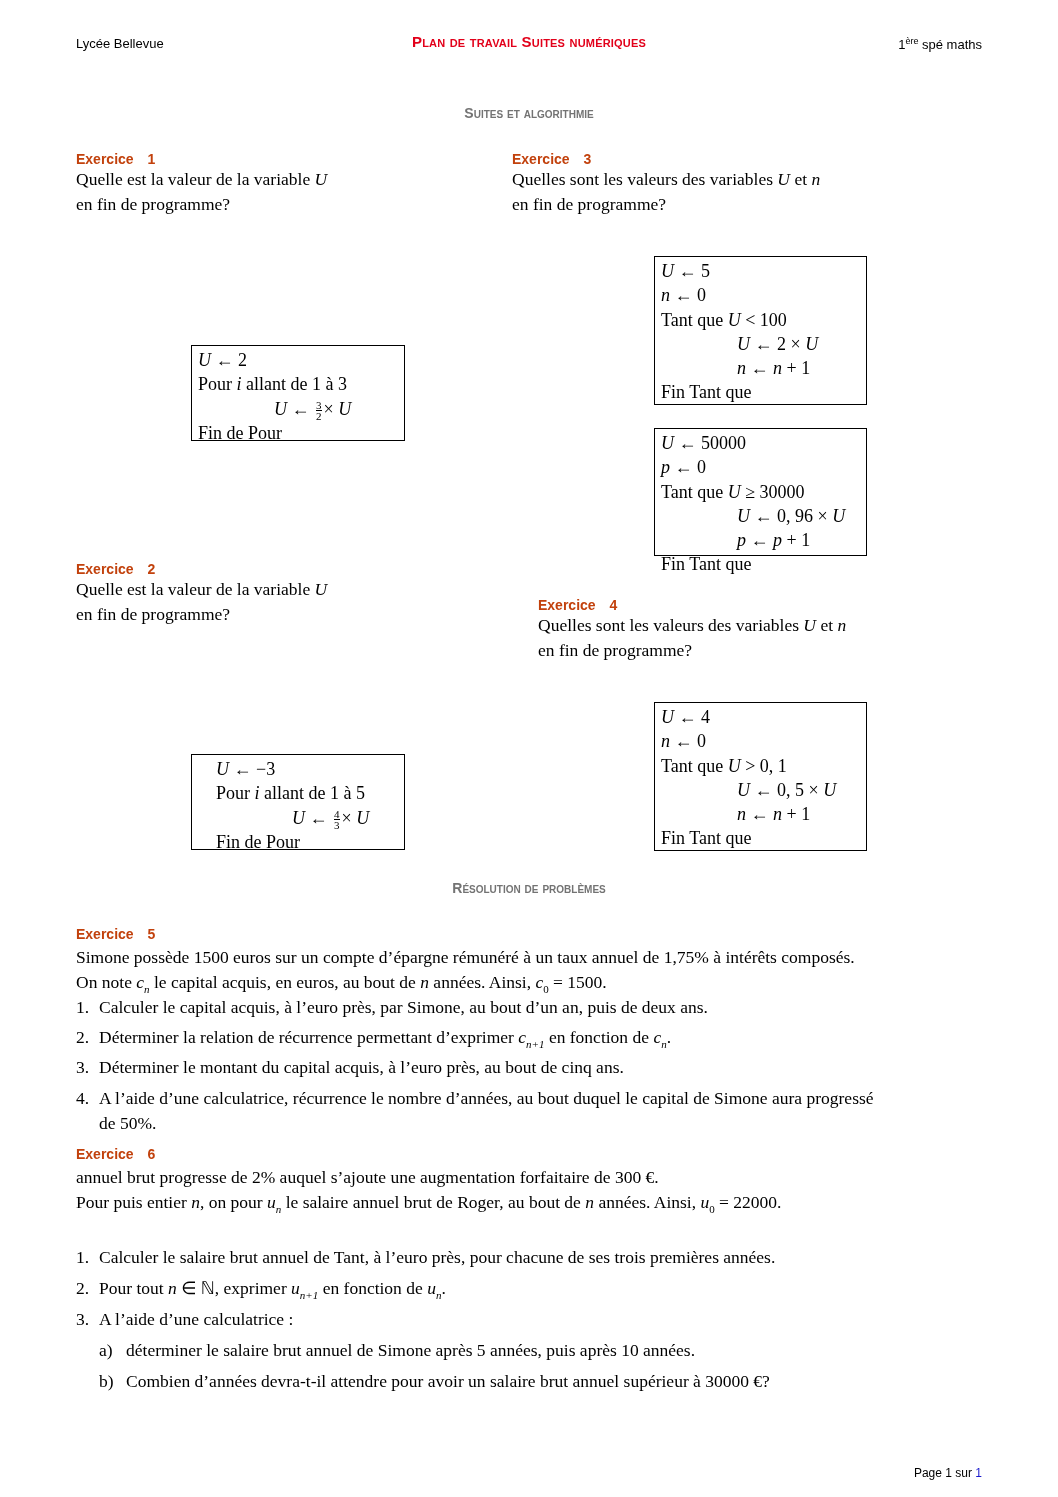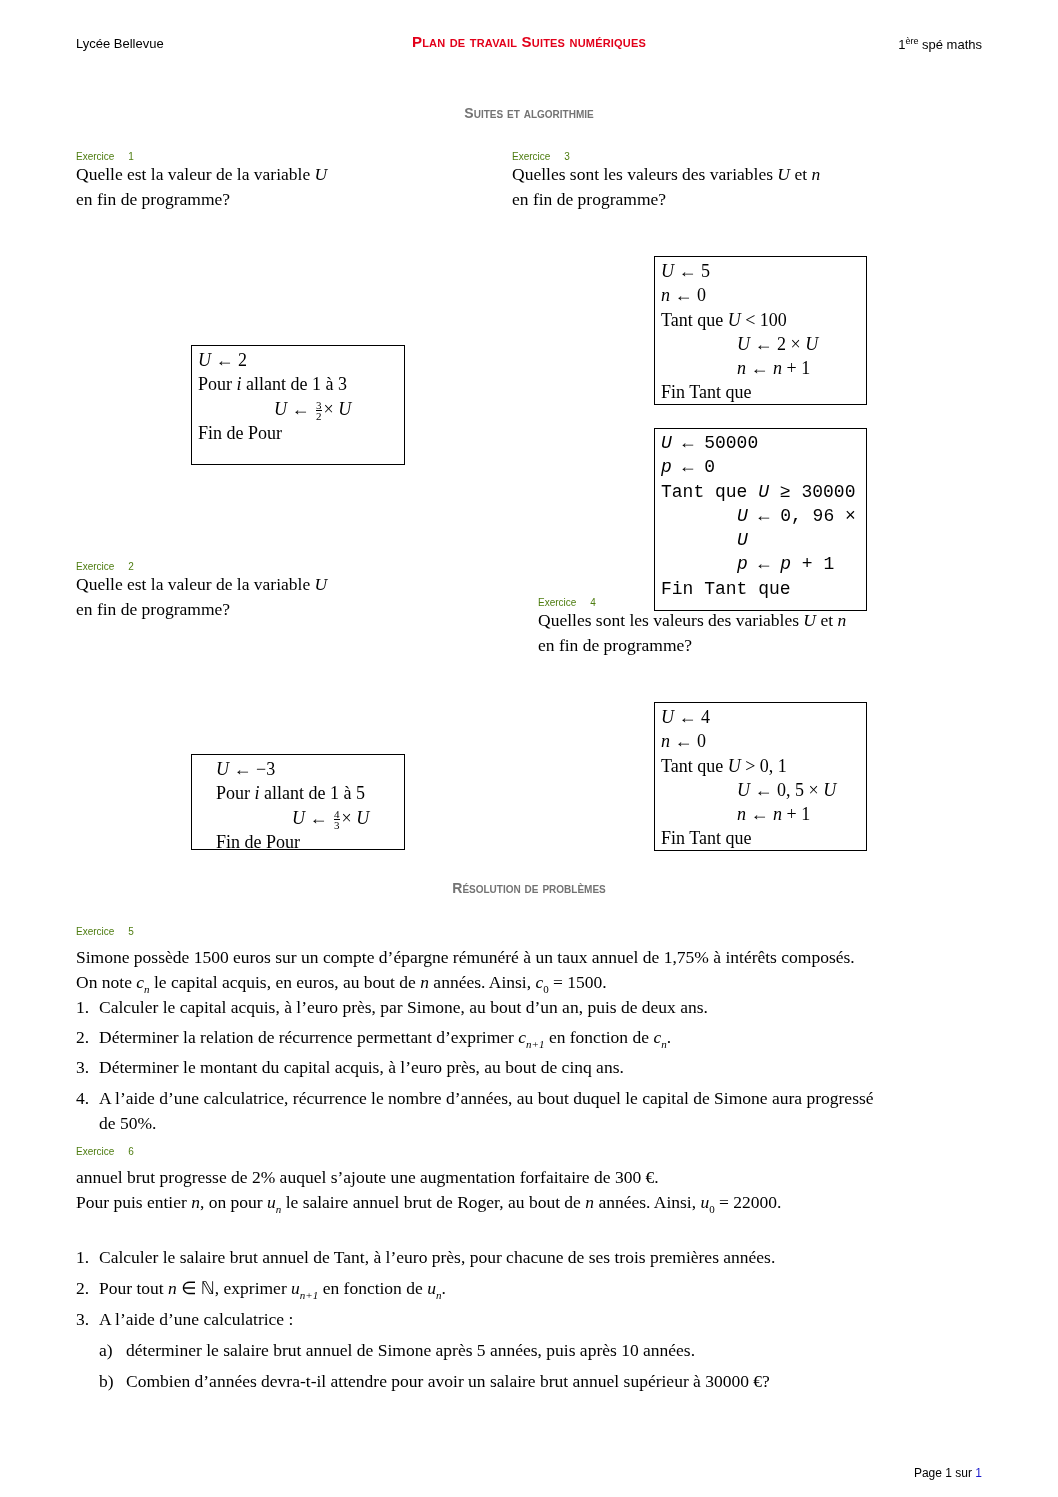--- a/index.html
+++ b/index.html
@@ -8,21 +8,21 @@
   .sans { font-family: "Liberation Sans", sans-serif; }
   .abs { position: absolute; }
   .hdr { top: 36px; font-size: 13px; }
   #hdr-left { left: 76px; }
   #hdr-right { right: 76px; }
   #hdr-title { left: 0; width: 1058px; text-align: center; color: #e2001a; font-weight: bold;
                font-size: 15px; font-variant: small-caps; letter-spacing: 0.2px; top: 33px; }
   sup { font-size: 9px; }
   .section { left: 0; width: 1058px; text-align: center; color: #737373; font-weight: bold;
              font-variant: small-caps; font-size: 14px; }
-  .ex-title { color: #4d7c0f; font-weight: normal; font-size: 10px; }
+  .ex-title { color: #c2410c; font-weight: bold; font-size: 14px; }
   .ex-title .num { margin-left: 14px; }
   .q { font-size: 17.5px; line-height: 24.5px; font-family: "Liberation Serif", serif; }
   .q i, .algo i, .p i { font-style: italic; }
   .algo { border: 1.5px solid #000; font-family: "Liberation Serif", serif; font-size: 18px;
           line-height: 24.3px; padding: 2px 6px; box-sizing: border-box; }
   .algo .ind { padding-left: 76px; }
   .frac { display: inline-flex; flex-direction: column; vertical-align: middle; font-size: 11px;
           line-height: 10px; text-align: center; margin: 0 2px; }
   .frac span:first-child { border-bottom: 1px solid #000; }
   .p { font-family: "Liberation Serif", serif; font-size: 17.5px; line-height: 24.5px; }
@@ -39,21 +39,21 @@
 <div class="abs hdr sans" id="hdr-left">Lycée Bellevue</div>
 <div class="abs sans" id="hdr-title">Plan de travail Suites numériques</div>
 <div class="abs hdr sans" id="hdr-right"><span>1</span><sup>ère</sup><span> spé maths</span></div>
 
 <div class="abs section sans" style="top:105px;">Suites et algorithmie</div>
 
 <div class="abs" style="left:76px; top:151px;">
   <div class="ex-title sans"><span>Exercice</span><span class="num">1</span></div>
   <div class="q"><span>Quelle est la valeur de la variable </span><i>U</i><br><span>en fin de programme?</span></div>
 </div>
-<div class="abs algo" style="left:191px; top:345px; width:214px; height:120px;">
+<div class="abs algo" style="left:191px; top:345px; width:214px; height:96px;">
   <div><i>U</i><span> ← 2</span></div>
   <div><span>Pour </span><i>i</i><span> allant de 1 à 3</span></div>
   <div class="ind"><i>U</i><span> ← </span><span class="frac">
         <span>3</span>
         <span>2</span>
       </span><span>× </span><i>U</i></div>
   <div>Fin de Pour</div>
 </div>
 
 <div class="abs" style="left:76px; top:561px;">
@@ -75,21 +75,21 @@
   <div class="q"><span>Quelles sont les valeurs des variables </span><i>U</i><span> et </span><i>n</i><br><span>en fin de programme?</span></div>
 </div>
 <div class="abs algo" style="left:654px; top:256px; width:213px; height:149px;">
   <div><i>U</i><span> ← 5</span></div>
   <div><i>n</i><span> ← 0</span></div>
   <div><span>Tant que </span><i>U</i><span> &lt; 100</span></div>
   <div class="ind"><i>U</i><span> ← 2 × </span><i>U</i></div>
   <div class="ind"><i>n</i><span> ← </span><i>n</i><span> + 1</span></div>
   <div>Fin Tant que</div>
 </div>
-<div class="abs algo" style="left:654px; top:428px; width:213px; height:183px;font-family:Liberation Mono, monospace;">
+<div class="abs algo" style="left:654px; top:428px; width:213px; height:128px;">
   <div><i>U</i><span> ← 50000</span></div>
   <div><i>p</i><span> ← 0</span></div>
   <div><span>Tant que </span><i>U</i><span> ≥ 30000</span></div>
   <div class="ind"><i>U</i><span> ← 0, 96 × </span><i>U</i></div>
   <div class="ind"><i>p</i><span> ← </span><i>p</i><span> + 1</span></div>
   <div>Fin Tant que</div>
 </div>
 
 <div class="abs" style="left:538px; top:597px;">
   <div class="ex-title sans"><span>Exercice</span><span class="num">4</span></div>

